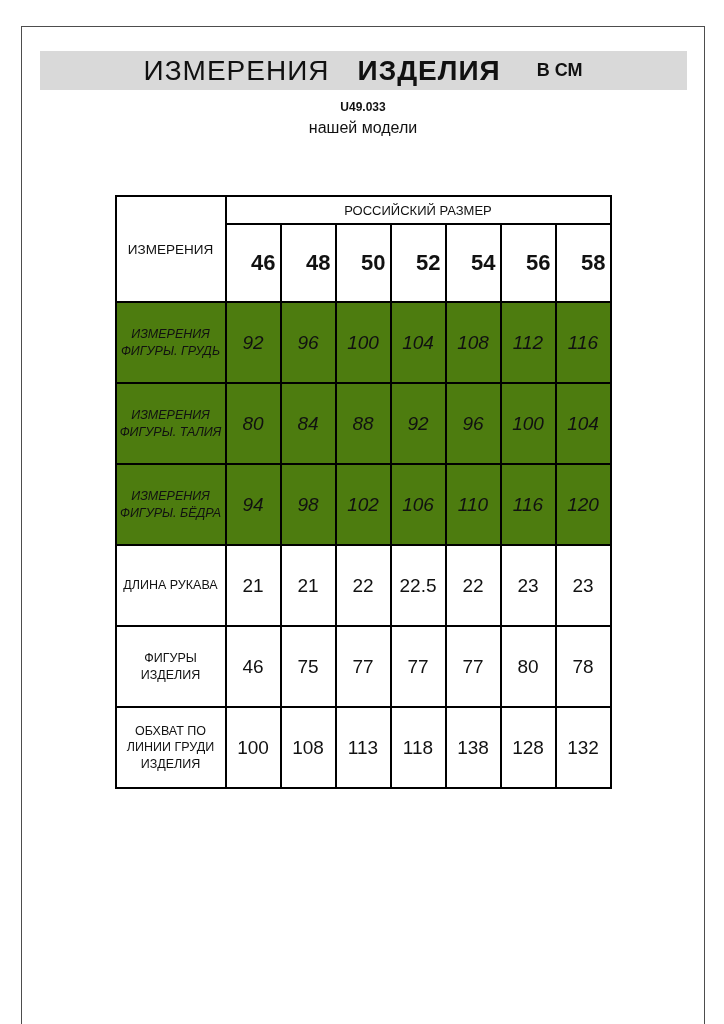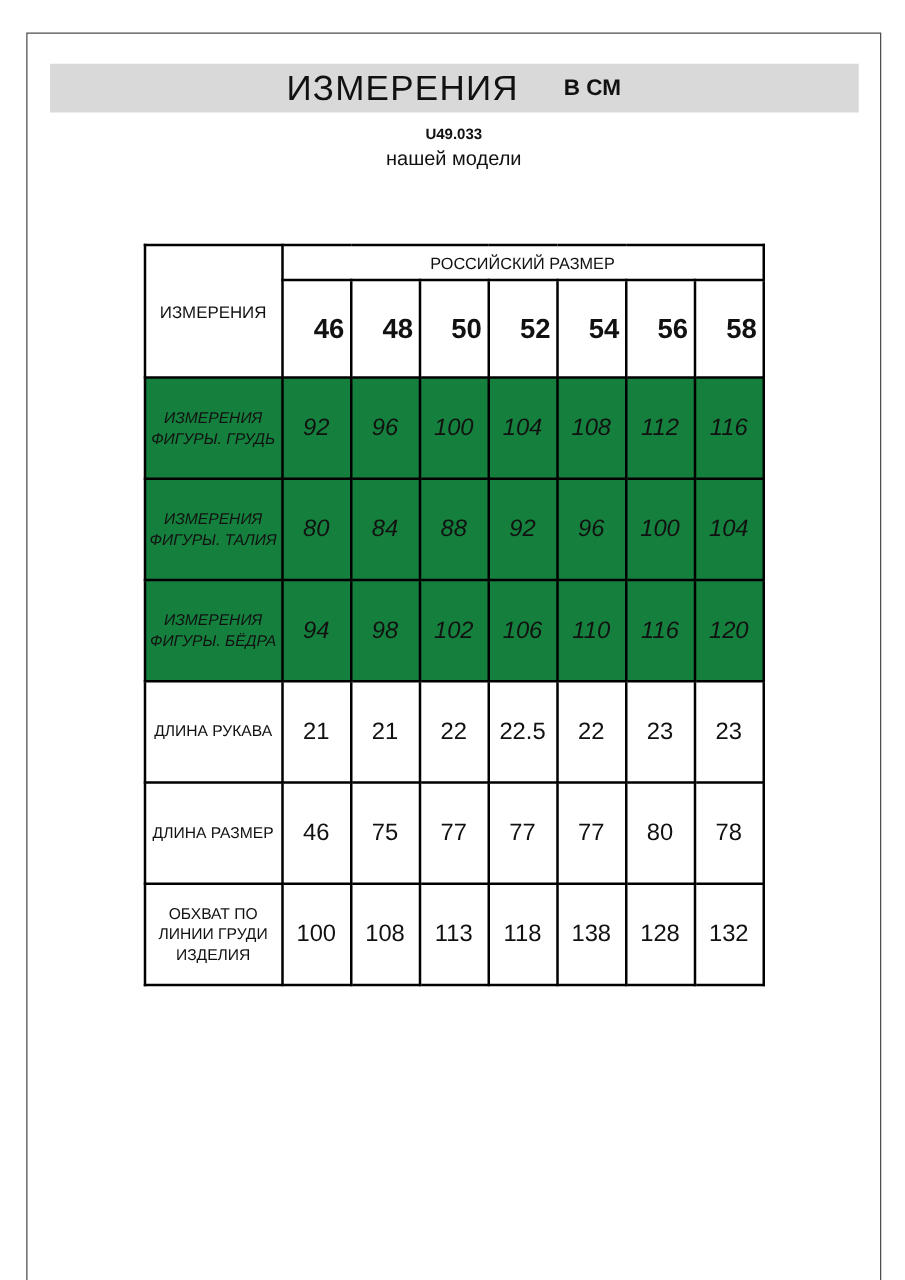--- a/index.html
+++ b/index.html
@@ -91,30 +91,31 @@
     font-weight: bold;
     text-align: right;
   }
   .data-row td { height: 71px; }
   .data-row td.row-label {
     font-size: 12.5px;
     line-height: 1.3;
     padding: 0 2px;
   }
   .data-row td.row-value { font-size: 19px; }
-  .data-row.shaded td { background: #15803d; }
+  .data-row.shaded td { background: #4d7c0f; }
   .data-row.italic td { font-style: italic; }
 </style>
 </head>
 <body>
 
 <div class="page-frame">
 
   <div class="title-bar">
     <span class="title-regular">ИЗМЕРЕНИЯ</span>
+    <span class="title-bold">ИЗДЕЛИЯ</span>
     <span class="title-units">В СМ</span>
   </div>
 
   <div class="article-code">U49.033</div>
 
   <div class="description">
     <div>нашей модели</div>
   </div>
 
   <table class="size-table">
@@ -176,21 +177,21 @@
       <td class="row-label">ДЛИНА РУКАВА</td>
       <td class="row-value">21</td>
       <td class="row-value">21</td>
       <td class="row-value">22</td>
       <td class="row-value">22.5</td>
       <td class="row-value">22</td>
       <td class="row-value">23</td>
       <td class="row-value">23</td>
     </tr>
     <tr class="data-row">
-      <td class="row-label">ДЛИНА РАЗМЕР</td>
+      <td class="row-label">ФИГУРЫ ИЗДЕЛИЯ</td>
       <td class="row-value">46</td>
       <td class="row-value">75</td>
       <td class="row-value">77</td>
       <td class="row-value">77</td>
       <td class="row-value">77</td>
       <td class="row-value">80</td>
       <td class="row-value">78</td>
     </tr>
     <tr class="data-row">
       <td class="row-label">ОБХВАТ ПО ЛИНИИ ГРУДИ ИЗДЕЛИЯ</td>

